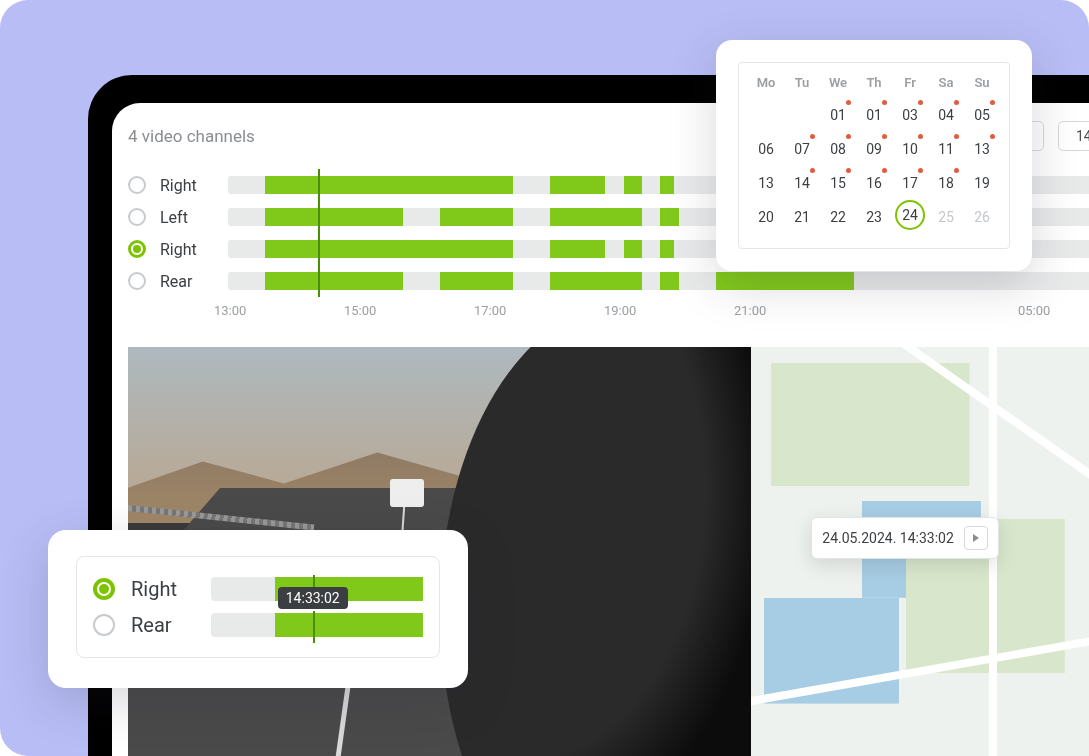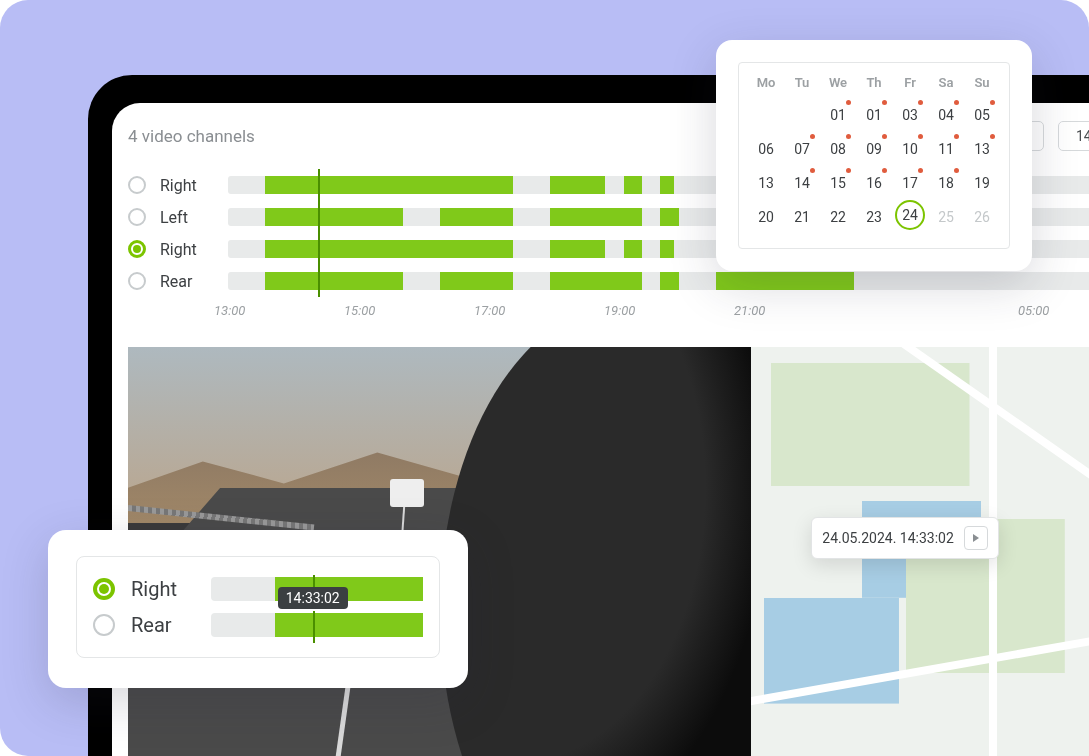--- a/index.html
+++ b/index.html
@@ -99,21 +99,21 @@
     background: #4a8f00;
     left: 10.5%;
     margin-top: 0;
   }
   .time-axis {
     display: flex;
     margin-left: 86px;
     margin-top: 6px;
     font-size: 13px; color: #9ca0a3;
   }
-  .time-axis span { width: 130px; font-style: italic; }
+  .time-axis span { width: 130px; }
   .time-axis span.far { margin-left: auto; }
 
   
   .media-row {
     position: absolute;
     left: 16px; right: 16px; top: 244px;
     height: 440px;
     display: flex; gap: 0;
   }
   .video-pane {

